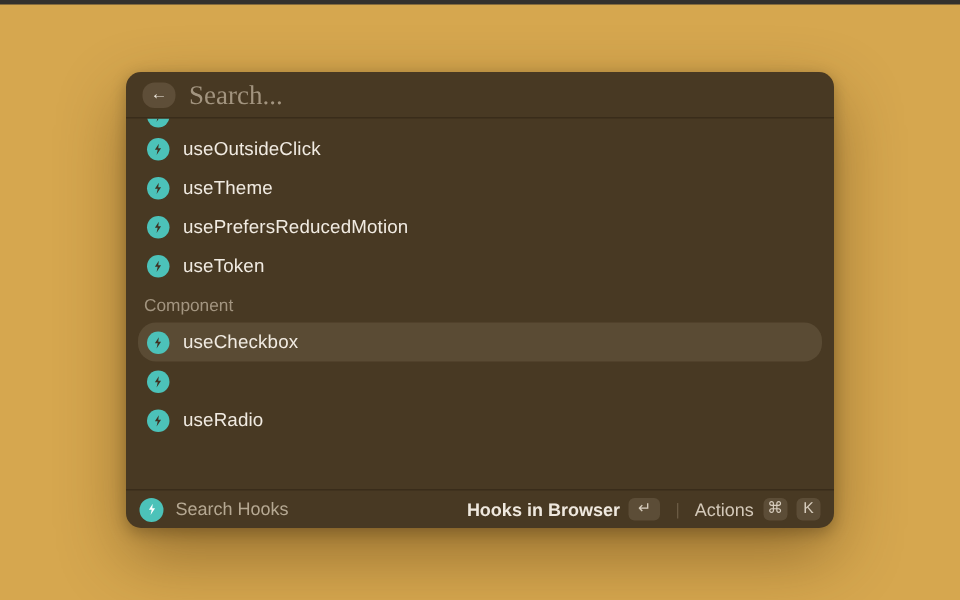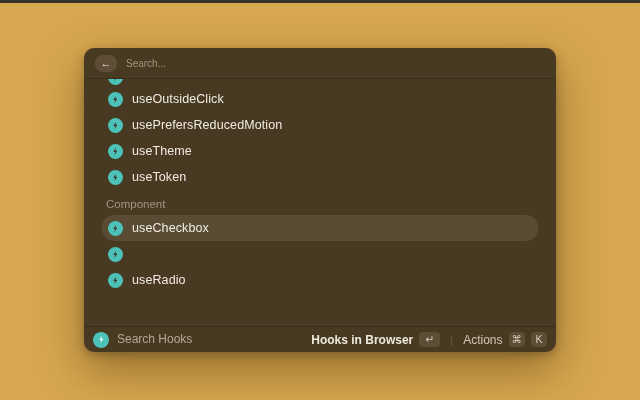--- a/index.html
+++ b/index.html
@@ -29,25 +29,25 @@
   }
   .back-btn {
     width: 22px; height: 17px; border-radius: 8px;
     background: #5e4e38; border: none;
     color: #ece5da; font-size: 11px; line-height: 1;
     display: flex; align-items: center; justify-content: center;
     cursor: pointer; flex: 0 0 auto;
   }
   .search-input {
     flex: 1; background: transparent; border: none; outline: none;
-    color: #e5e5e5; font-size: 10px; font-family: Liberation Sans, sans-serif;
+    color: #e5e5e5; font-size: 18px; font-family: Liberation Serif, serif;
   }
   .search-input::placeholder { color: #a2947f; }
   .list {
-    flex: 1; overflow: hidden; padding: 0 18px; position: relative;
+    flex: 1; overflow: hidden; padding: 0 8px; position: relative;
   }
   .row {
     height: 26px; border-radius: 7px;
     display: flex; align-items: center; gap: 9px;
     padding: 0 6px; cursor: pointer;
   }
   .row.clipped { height: 7px; overflow: hidden; position: relative; }
   .row.clipped .icon-bolt { position: absolute; top: -9px; left: 6px; }
   .row.selected { background: #5a4b34; border-radius: 12px; }
   .row-label { color: #f1ebe2; font-size: 12.5px; letter-spacing: 0.1px; }
@@ -115,30 +115,30 @@
       </span>
       <span class="row-label">useOutsideClick</span>
     </div>
 
     <div class="row">
       <span class="icon-bolt">
         <svg viewBox="0 0 24 24">
             <path d="M13 2 L6 13 H11 L9 22 L17 10 H12 Z" fill="#3f3223"></path>
           </svg>
       </span>
+      <span class="row-label">useTheme</span>
+    </div>
+
+    <div class="row">
+      <span class="icon-bolt">
+        <svg viewBox="0 0 24 24">
+            <path d="M13 2 L6 13 H11 L9 22 L17 10 H12 Z" fill="#3f3223"></path>
+          </svg>
+      </span>
       <span class="row-label">usePrefersReducedMotion</span>
-    </div>
-
-    <div class="row">
-      <span class="icon-bolt">
-        <svg viewBox="0 0 24 24">
-            <path d="M13 2 L6 13 H11 L9 22 L17 10 H12 Z" fill="#3f3223"></path>
-          </svg>
-      </span>
-      <span class="row-label">useTheme</span>
     </div>
 
     <div class="row">
       <span class="icon-bolt">
         <svg viewBox="0 0 24 24">
             <path d="M13 2 L6 13 H11 L9 22 L17 10 H12 Z" fill="#3f3223"></path>
           </svg>
       </span>
       <span class="row-label">useToken</span>
     </div>

